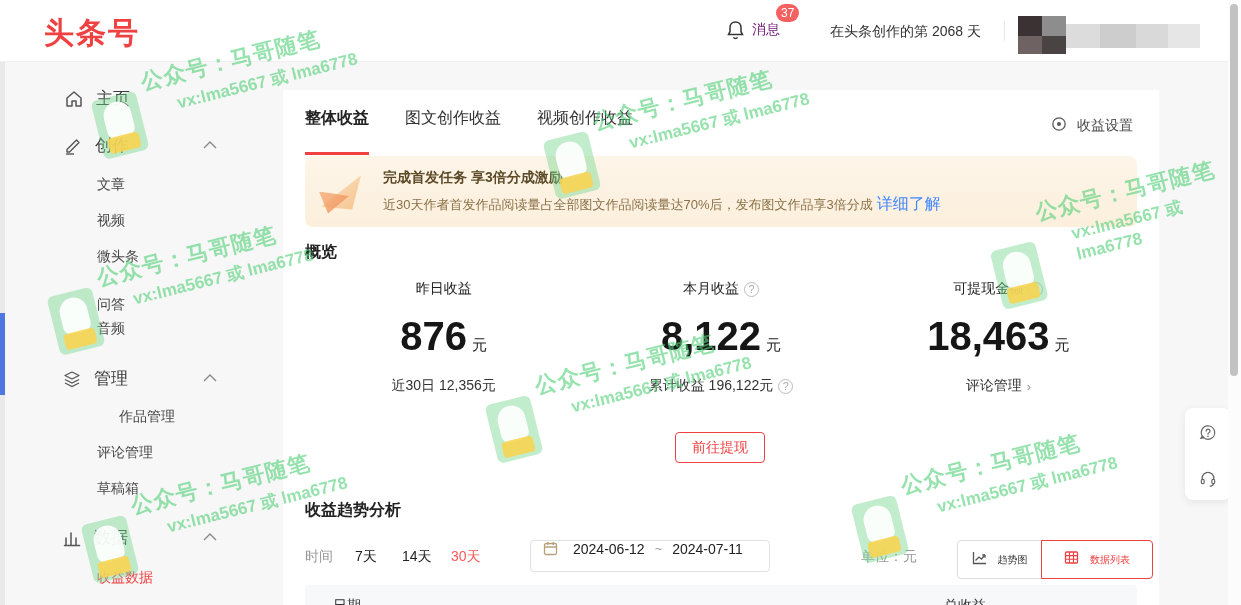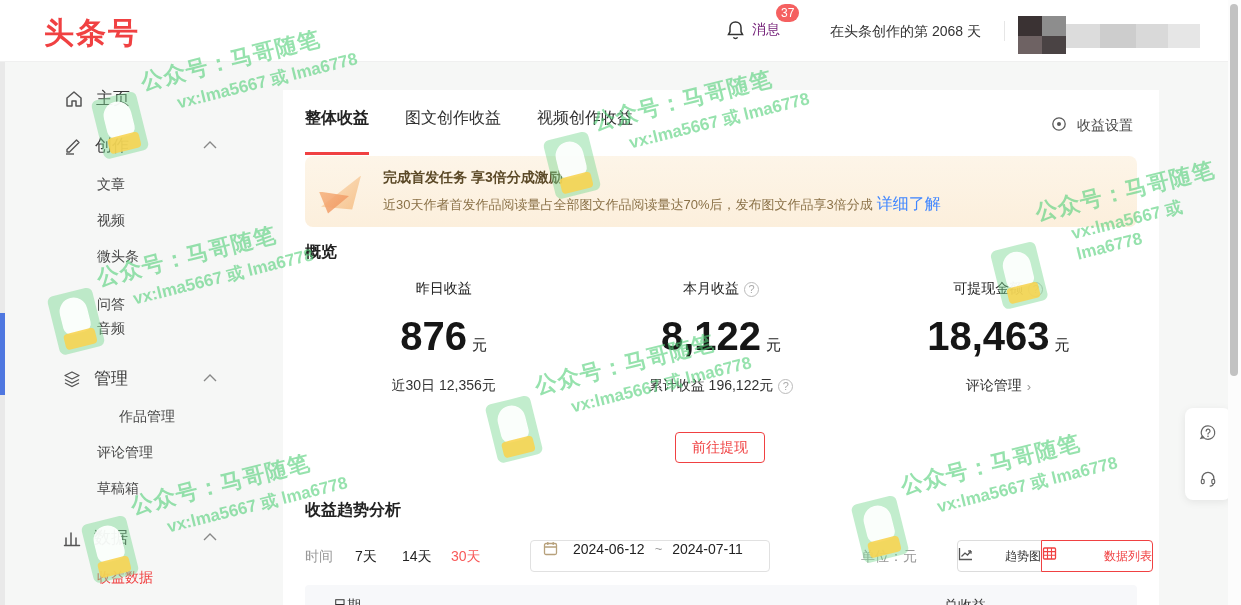--- a/index.html
+++ b/index.html
@@ -69,21 +69,21 @@
   .withdraw { position:absolute; left:392px; top:342px; width:90px; height:31px; background:#fff; border:1px solid #f04142; border-radius:4px; color:#f04142; font-size:14px; cursor:pointer; font-family:inherit; }
   
   .trend-controls { position:absolute; left:22px; top:450px; width:832px; height:32px; }
   .t-label { position:absolute; left:0; top:8px; font-size:14px; color:#999; }
   .range { position:absolute; top:8px; font-size:14px; color:#222; cursor:pointer; }
   .range.r0 { left:50px; } .range.r1 { left:97px; } .range.r2 { left:146px; color:#f85959; }
   .datebox { position:absolute; left:225px; top:0; width:240px; height:32px; border:1px solid #e1e1e1; border-radius:4px; background:#fff; display:flex; align-items:flex-start; padding:0 12px; gap:10px; cursor:pointer; }
   .datebox .dt { font-size:14px; color:#222; }
   .datebox .tilde { font-size:13px; color:#999; }
   .unit { position:absolute; left:556px; top:8px; font-size:14px; color:#999; }
-  .btn-seg { position:absolute; top:0; height:32px; display:flex; align-items:center; justify-content:space-between; gap:6px; font-size:12px; background:#fff; cursor:pointer; font-family:inherit; }
+  .btn-seg { position:absolute; top:0; height:39px; display:flex; align-items:center; justify-content:center; gap:6px; font-size:10px; background:#fff; cursor:pointer; font-family:inherit; }
   .btn-chart { left:652px; width:85px; border:1px solid #dcdcdc; border-radius:4px 0 0 4px; color:#333; }
   .btn-list { left:736px; width:112px; border:1px solid #f04142; border-radius:0 4px 4px 0; color:#f04142; }
   
   .tbl-head { position:absolute; left:22px; top:495px; width:832px; height:34px; background:#f7f8fa; border-radius:4px 4px 0 0; }
   .tbl-head .th { position:absolute; top:12px; font-size:14px; color:#333; }
   .th-date { left:28px; } .th-total { left:639px; }
   
   .help-card { position:absolute; left:1185px; top:408px; width:46px; height:92px; background:#fff; border-radius:8px; box-shadow:0 2px 8px rgba(0,0,0,.08); z-index:6; }
   .help-cell { width:46px; height:46px; display:flex; align-items:center; justify-content:center; cursor:pointer; }
   

